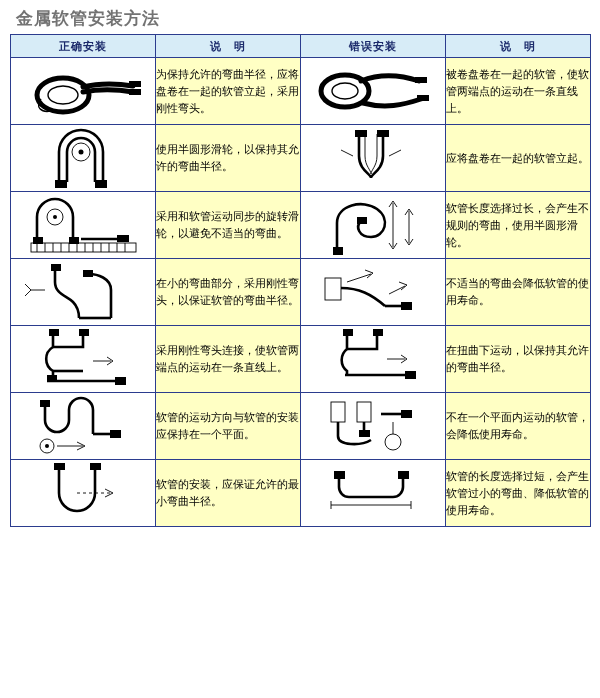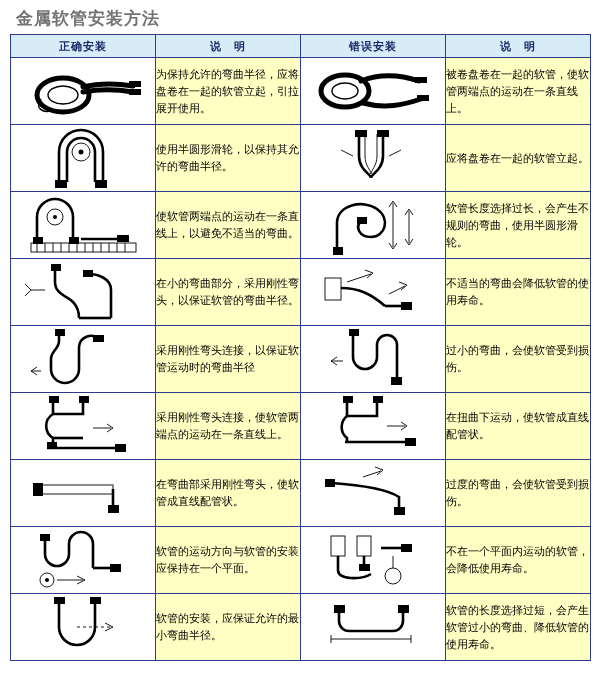--- a/index.html
+++ b/index.html
@@ -103,21 +103,21 @@
           <svg class="fig" viewBox="0 0 143 64">
             <ellipse cx="52" cy="36" rx="26" ry="17" class="ink-fat"></ellipse>
             <ellipse cx="52" cy="36" rx="15" ry="9" class="ink" stroke-width="4"></ellipse>
             <path d="M72 28 C 88 24, 104 24, 122 27" class="ink-fat"></path>
             <path d="M72 33 C 88 30, 104 30, 122 33" class="ink-fat"></path>
             <rect x="118" y="22" width="12" height="6" class="blk"></rect>
             <rect x="118" y="30" width="12" height="6" class="blk"></rect>
             <path d="M30 40 C 24 48, 30 54, 40 52" class="ink"></path>
           </svg>
         </td>
-        <td class="txt-cell">为保持允许的弯曲半径，应将盘卷在一起的软管立起，引拉展开使用。</td>
+        <td class="txt-cell">为保持允许的弯曲半径，应将盘卷在一起的软管立起，采用刚性弯头。</td>
         <td class="img-cell">
           <svg class="fig" viewBox="0 0 143 64">
             <ellipse cx="44" cy="32" rx="24" ry="16" class="ink-fat"></ellipse>
             <ellipse cx="44" cy="32" rx="13" ry="8" class="ink" stroke-width="4"></ellipse>
             <path d="M60 22 C 80 14, 100 16, 118 22" class="ink-fat"></path>
             <path d="M62 44 C 84 50, 102 46, 120 40" class="ink-fat"></path>
             <rect x="114" y="18" width="12" height="6" class="blk"></rect>
             <rect x="116" y="36" width="12" height="6" class="blk"></rect>
           </svg>
         </td>
@@ -156,21 +156,21 @@
             <circle cx="44" cy="24" r="8" class="ink-thin"></circle>
             <circle cx="44" cy="24" r="2" class="blk"></circle>
             <rect x="22" y="44" width="10" height="7" class="blk"></rect>
             <rect x="58" y="44" width="10" height="7" class="blk"></rect>
             <rect x="20" y="50" width="105" height="9" class="ink-thin"></rect>
             <path d="M26 50 L26 59 M34 50 L34 59 M42 50 L42 59 M50 50 L50 59 M58 50 L58 59 M66 50 L66 59 M74 50 L74 59 M82 50 L82 59 M90 50 L90 59 M98 50 L98 59 M106 50 L106 59 M114 50 L114 59" class="ink-thin"></path>
             <path d="M70 46 L110 46" class="ink-thick"></path>
             <rect x="106" y="42" width="12" height="7" class="blk"></rect>
           </svg>
         </td>
-        <td class="txt-cell">使软管两端点的运动在一条直线上，以避免不适当的弯曲。</td>
+        <td class="txt-cell">采用和软管运动同步的旋转滑轮，以避免不适当的弯曲。</td>
         <td class="img-cell">
           <svg class="fig" viewBox="0 0 143 64">
             <path d="M36 56 L36 30 C36 12 62 6 76 16 C90 26 84 44 70 44 C58 44 54 34 60 28" class="ink-thick"></path>
             <rect x="32" y="54" width="10" height="8" class="blk"></rect>
             <rect x="56" y="24" width="10" height="7" class="blk"></rect>
             <path d="M92 10 L92 54" class="ink-thin"></path>
             <path d="M88 14 L92 8 L96 14" class="ink-thin"></path>
             <path d="M88 50 L92 56 L96 50" class="ink-thin"></path>
             <path d="M108 18 L108 50" class="ink-thin"></path>
             <path d="M104 22 L108 16 L112 22" class="ink-thin"></path>
@@ -201,42 +201,20 @@
             <rect x="100" y="42" width="11" height="8" class="blk"></rect>
             <path d="M46 22 L70 14" class="ink-thin"></path>
             <path d="M64 10 L72 13 L66 18" class="ink-thin"></path>
             <path d="M88 34 L104 26" class="ink-thin"></path>
             <path d="M98 22 L106 25 L100 30" class="ink-thin"></path>
           </svg>
         </td>
         <td class="txt-cell">不适当的弯曲会降低软管的使用寿命。</td>
       </tr>
 
-      <tr>
-        <td class="img-cell">
-          <svg class="fig" viewBox="0 0 143 64">
-            <path d="M48 6 L48 14 C48 22 40 24 40 32 L40 42 A14 14 0 0 0 68 42 L68 20 A12 12 0 0 1 88 12" class="ink-thick"></path>
-            <rect x="44" y="2" width="10" height="7" class="blk"></rect>
-            <rect x="82" y="8" width="11" height="7" class="blk"></rect>
-            <path d="M30 44 L20 44" class="ink-thin"></path>
-            <path d="M26 40 L20 44 L26 48" class="ink-thin"></path>
-          </svg>
-        </td>
-        <td class="txt-cell">采用刚性弯头连接，以保证软管运动时的弯曲半径</td>
-        <td class="img-cell">
-          <svg class="fig" viewBox="0 0 143 64">
-            <path d="M52 6 L52 30 A12 12 0 0 0 76 30 L76 18 A10 10 0 0 1 96 18 L96 52" class="ink-thick"></path>
-            <rect x="48" y="2" width="10" height="7" class="blk"></rect>
-            <rect x="90" y="50" width="11" height="8" class="blk"></rect>
-            <path d="M42 34 L30 34" class="ink-thin"></path>
-            <path d="M36 30 L30 34 L36 38" class="ink-thin"></path>
-          </svg>
-        </td>
-        <td class="txt-cell">过小的弯曲，会使软管受到损伤。</td>
-      </tr>
 
       <tr>
         <td class="img-cell">
           <svg class="fig" viewBox="0 0 143 64">
             <path d="M42 6 L42 20 A14 14 0 0 0 42 44 L42 50" class="ink-thick"></path>
             <path d="M42 20 L72 20 L72 6" class="ink-thick"></path>
             <path d="M42 44 L72 44" class="ink-thick"></path>
             <rect x="38" y="2" width="10" height="7" class="blk"></rect>
             <rect x="68" y="2" width="10" height="7" class="blk"></rect>
             <rect x="36" y="48" width="10" height="7" class="blk"></rect>
@@ -252,44 +230,23 @@
             <path d="M46 6 L46 22 A14 14 0 0 0 46 44 L46 48" class="ink-thick"></path>
             <path d="M46 22 L76 22 L76 6" class="ink-thick"></path>
             <rect x="42" y="2" width="10" height="7" class="blk"></rect>
             <rect x="72" y="2" width="10" height="7" class="blk"></rect>
             <path d="M44 48 L112 48" class="ink-thick"></path>
             <rect x="104" y="44" width="11" height="8" class="blk"></rect>
             <path d="M86 32 L104 32" class="ink-thin"></path>
             <path d="M100 28 L106 32 L100 36" class="ink-thin"></path>
           </svg>
         </td>
-        <td class="txt-cell">在扭曲下运动，使软管成直线配管状。</td>
-      </tr>
-
-      <tr>
-        <td class="img-cell">
-          <svg class="fig" viewBox="0 0 143 64">
-            <rect x="28" y="24" width="74" height="9" class="ink-thin"></rect>
-            <path d="M102 28 L102 46" class="ink-thick"></path>
-            <rect x="22" y="22" width="10" height="13" class="blk"></rect>
-            <rect x="97" y="44" width="11" height="8" class="blk"></rect>
-          </svg>
-        </td>
-        <td class="txt-cell">在弯曲部采用刚性弯头，使软管成直线配管状。</td>
-        <td class="img-cell">
-          <svg class="fig" viewBox="0 0 143 64">
-            <path d="M30 22 C 60 24, 86 28, 98 36 L98 48" class="ink-thick"></path>
-            <rect x="24" y="18" width="10" height="8" class="blk"></rect>
-            <rect x="93" y="46" width="11" height="8" class="blk"></rect>
-            <path d="M62 16 L80 10" class="ink-thin"></path>
-            <path d="M74 6 L82 9 L76 14" class="ink-thin"></path>
-          </svg>
-        </td>
-        <td class="txt-cell">过度的弯曲，会使软管受到损伤。</td>
-      </tr>
+        <td class="txt-cell">在扭曲下运动，以保持其允许的弯曲半径。</td>
+      </tr>
+
 
       <tr>
         <td class="img-cell">
           <svg class="fig" viewBox="0 0 143 64">
             <path d="M34 10 L34 26 A12 12 0 0 0 58 26 L58 16 A12 12 0 0 1 82 16 L82 40" class="ink-thick"></path>
             <path d="M82 40 L104 40" class="ink-thick"></path>
             <rect x="29" y="6" width="10" height="7" class="blk"></rect>
             <rect x="99" y="36" width="11" height="8" class="blk"></rect>
             <circle cx="36" cy="52" r="7" class="ink-thin"></circle>
             <circle cx="36" cy="52" r="2" class="blk"></circle>

